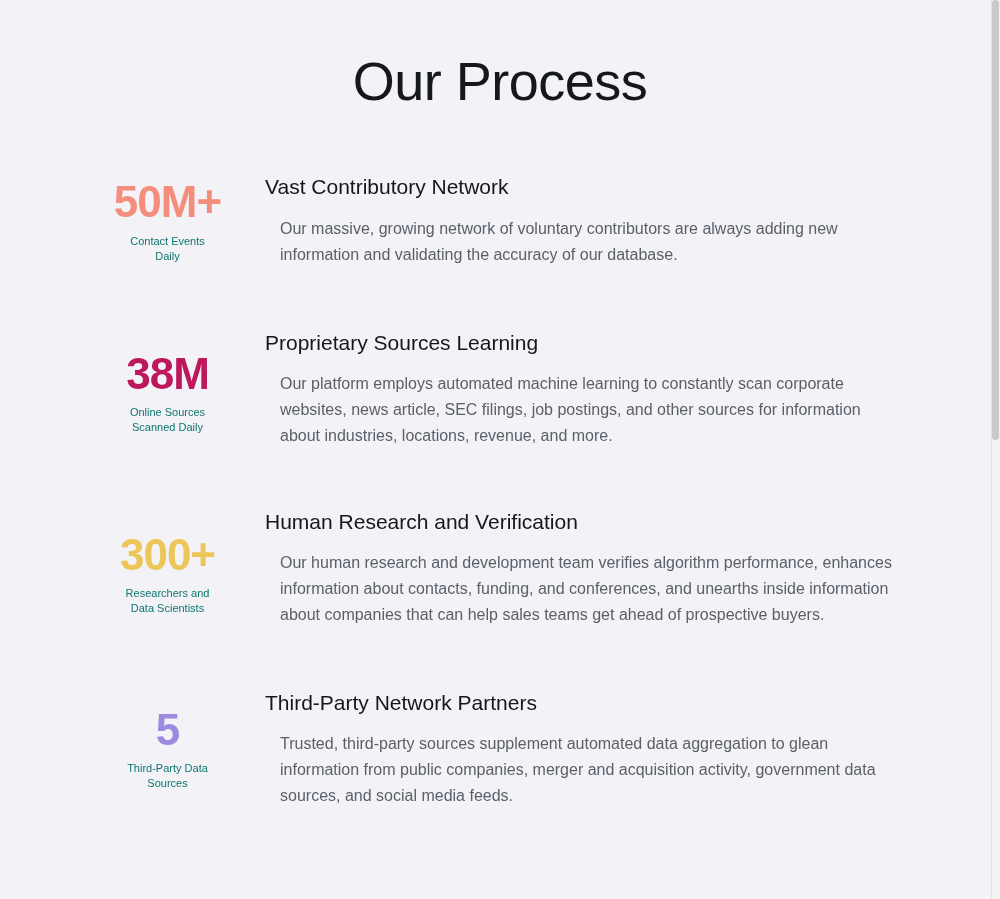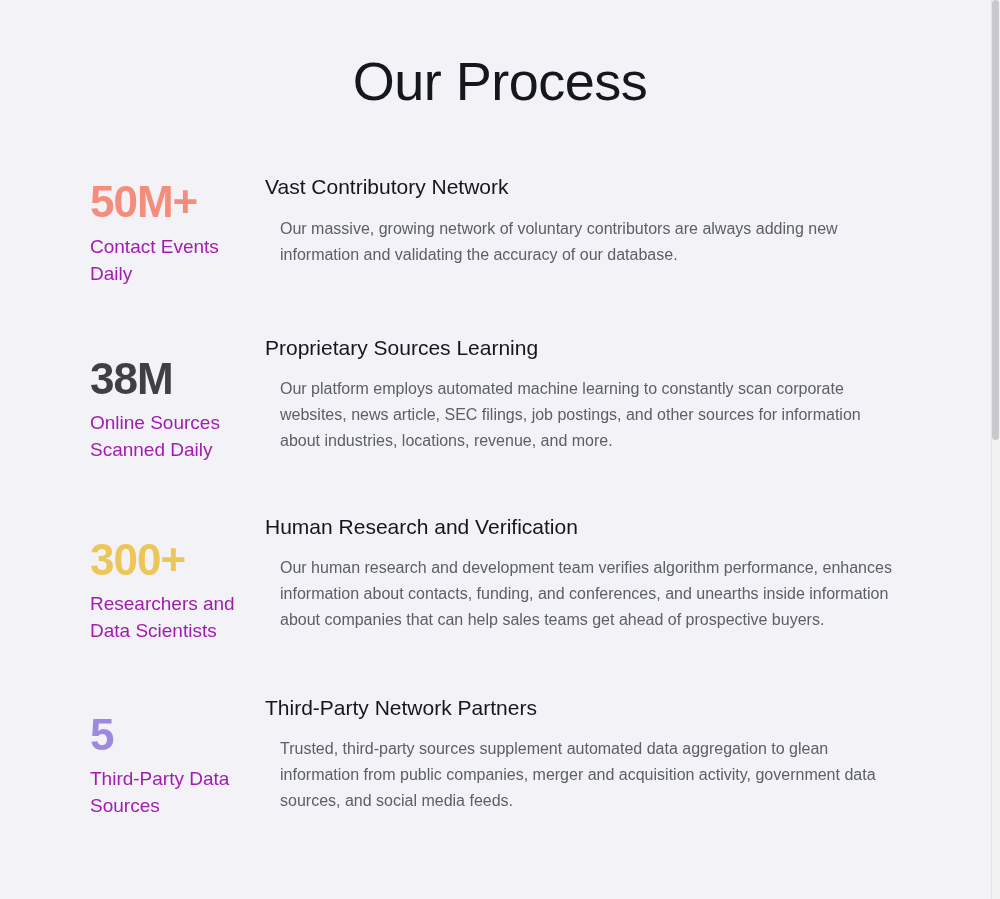--- a/index.html
+++ b/index.html
@@ -35,31 +35,32 @@
   }
   .process-row {
     display: flex;
     align-items: flex-start;
     padding-left: 90px;
     padding-right: 80px;
   }
   .stat-block {
     width: 155px;
     flex: 0 0 155px;
+    text-align: center;
     padding-top: 6px;
   }
   .stat-number {
     font-size: 44px;
     font-weight: 700;
     line-height: 1.05;
     letter-spacing: -1px;
   }
   .stat-label {
-    font-size: 19px;
-    color: #a21caf;
+    font-size: 11px;
+    color: #0f766e;
     line-height: 1.42;
     margin-top: 8px;
   }
   .text-block {
     flex: 1;
     padding-left: 20px;
     padding-top: 0px;
   }
   .item-title {
     font-size: 21px;
@@ -119,21 +120,21 @@
         </div>
       </div>
       <div class="text-block">
         <h2 class="item-title">Vast Contributory Network</h2>
         <p class="item-desc">Our massive, growing network of voluntary contributors are always adding new information and validating the accuracy of our database.</p>
       </div>
     </div>
 
     <div class="process-row row-2">
       <div class="stat-block">
-        <div class="stat-number" style="color:#404040">38M</div>
+        <div class="stat-number" style="color:#be185d">38M</div>
         <div class="stat-label">
           <div>Online Sources</div>
           <div>Scanned Daily</div>
         </div>
       </div>
       <div class="text-block">
         <h2 class="item-title">Proprietary Sources Learning</h2>
         <p class="item-desc">Our platform employs automated machine learning to constantly scan corporate websites, news article, SEC filings, job postings, and other sources for information about industries, locations, revenue, and more.</p>
       </div>
     </div>

